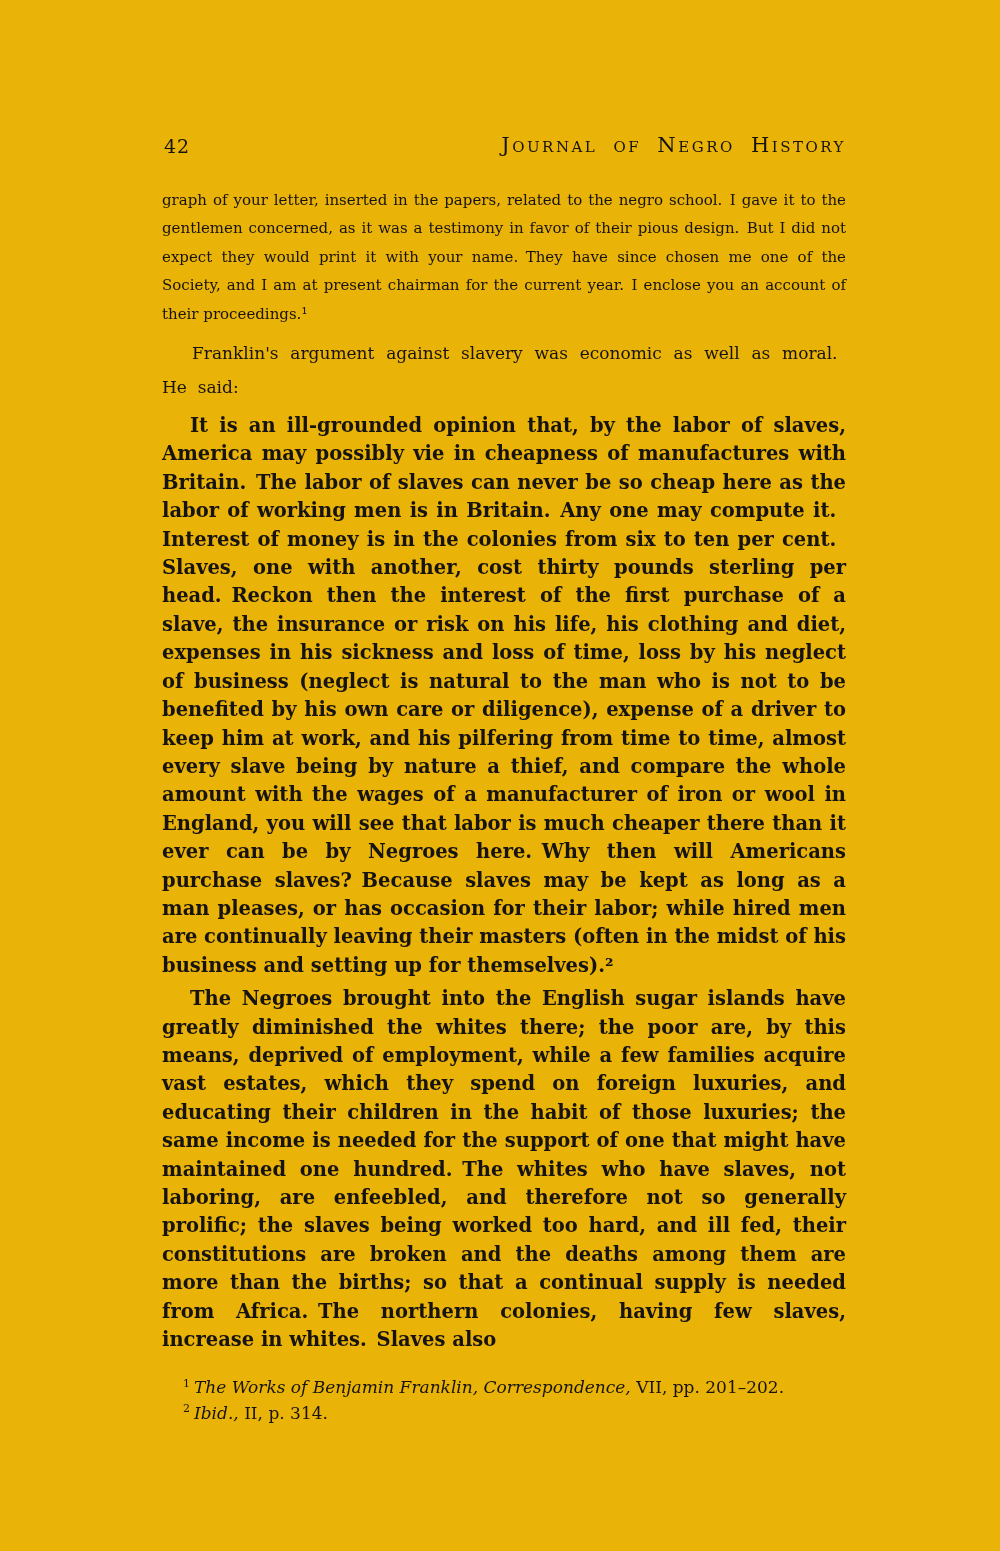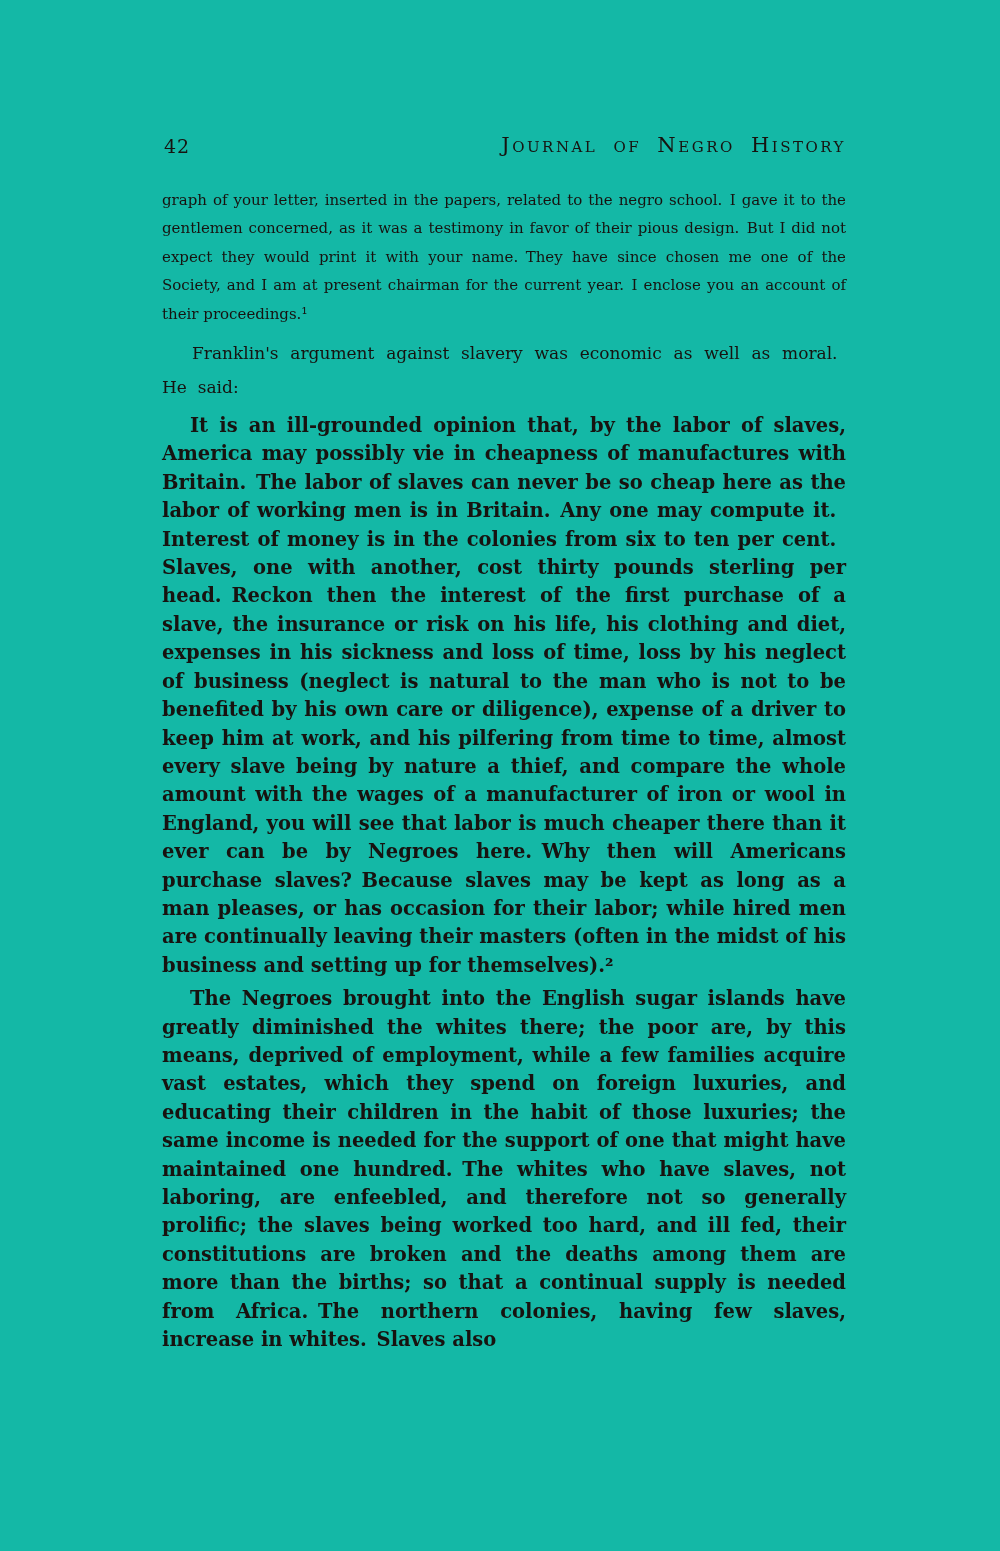--- a/index.html
+++ b/index.html
@@ -4,21 +4,21 @@
 <style>
   html, body {
     margin: 0;
     padding: 0;
     background: #ffffff;
   }
   .page {
     position: relative;
     width: 1000px;
     height: 1551px;
-    background: #14b8a6;
+    background: #eab308;
     color: #171310;
     font-family: "DejaVu Serif", serif;
     overflow: hidden;
   }
   .content {
     position: absolute;
     left: 162px;
     top: 133px;
     width: 684px;
   }
@@ -99,17 +99,23 @@
     <main>
       <p class="quote-cont">graph of your letter, inserted in the papers, related to the negro school. I gave it to the gentlemen concerned, as it was a testimony in favor of their pious design. But I did not expect they would print it with your name. They have since chosen me one of the Society, and I am at present chairman for the current year. I enclose you an account of their proceedings.¹</p>
 
       <p class="narrative">Franklin's argument against slavery was economic as well as moral. He said:</p>
 
       <p class="quote">It is an ill-grounded opinion that, by the labor of slaves, America may possibly vie in cheapness of manufactures with Britain. The labor of slaves can never be so cheap here as the labor of working men is in Britain. Any one may compute it. Interest of money is in the colonies from six to ten per cent. Slaves, one with another, cost thirty pounds sterling per head. Reckon then the interest of the first purchase of a slave, the insurance or risk on his life, his clothing and diet, expenses in his sickness and loss of time, loss by his neglect of business (neglect is natural to the man who is not to be benefited by his own care or diligence), expense of a driver to keep him at work, and his pilfering from time to time, almost every slave being by nature a thief, and compare the whole amount with the wages of a manufacturer of iron or wool in England, you will see that labor is much cheaper there than it ever can be by Negroes here. Why then will Americans purchase slaves? Because slaves may be kept as long as a man pleases, or has occasion for their labor; while hired men are continually leaving their masters (often in the midst of his business and setting up for themselves).²</p>
 
       <p class="quote">The Negroes brought into the English sugar islands have greatly diminished the whites there; the poor are, by this means, deprived of employment, while a few families acquire vast estates, which they spend on foreign luxuries, and educating their children in the habit of those luxuries; the same income is needed for the support of one that might have maintained one hundred. The whites who have slaves, not laboring, are enfeebled, and therefore not so generally prolific; the slaves being worked too hard, and ill fed, their constitutions are broken and the deaths among them are more than the births; so that a continual supply is needed from Africa. The northern colonies, having few slaves, increase in whites. Slaves also</p>
 
       <div class="footnotes">
+        <p class="footnote">
+          <sup>1</sup><i class="fn-source">The Works of Benjamin Franklin, Correspondence,</i><span> VII, pp. 201–202.</span>
+        </p>
+        <p class="footnote">
+          <sup>2</sup><i class="fn-source">Ibid.,</i><span> II, p. 314.</span>
+        </p>
       </div>
     </main>
 
   </div>
 </div>
 
 </body></html>

